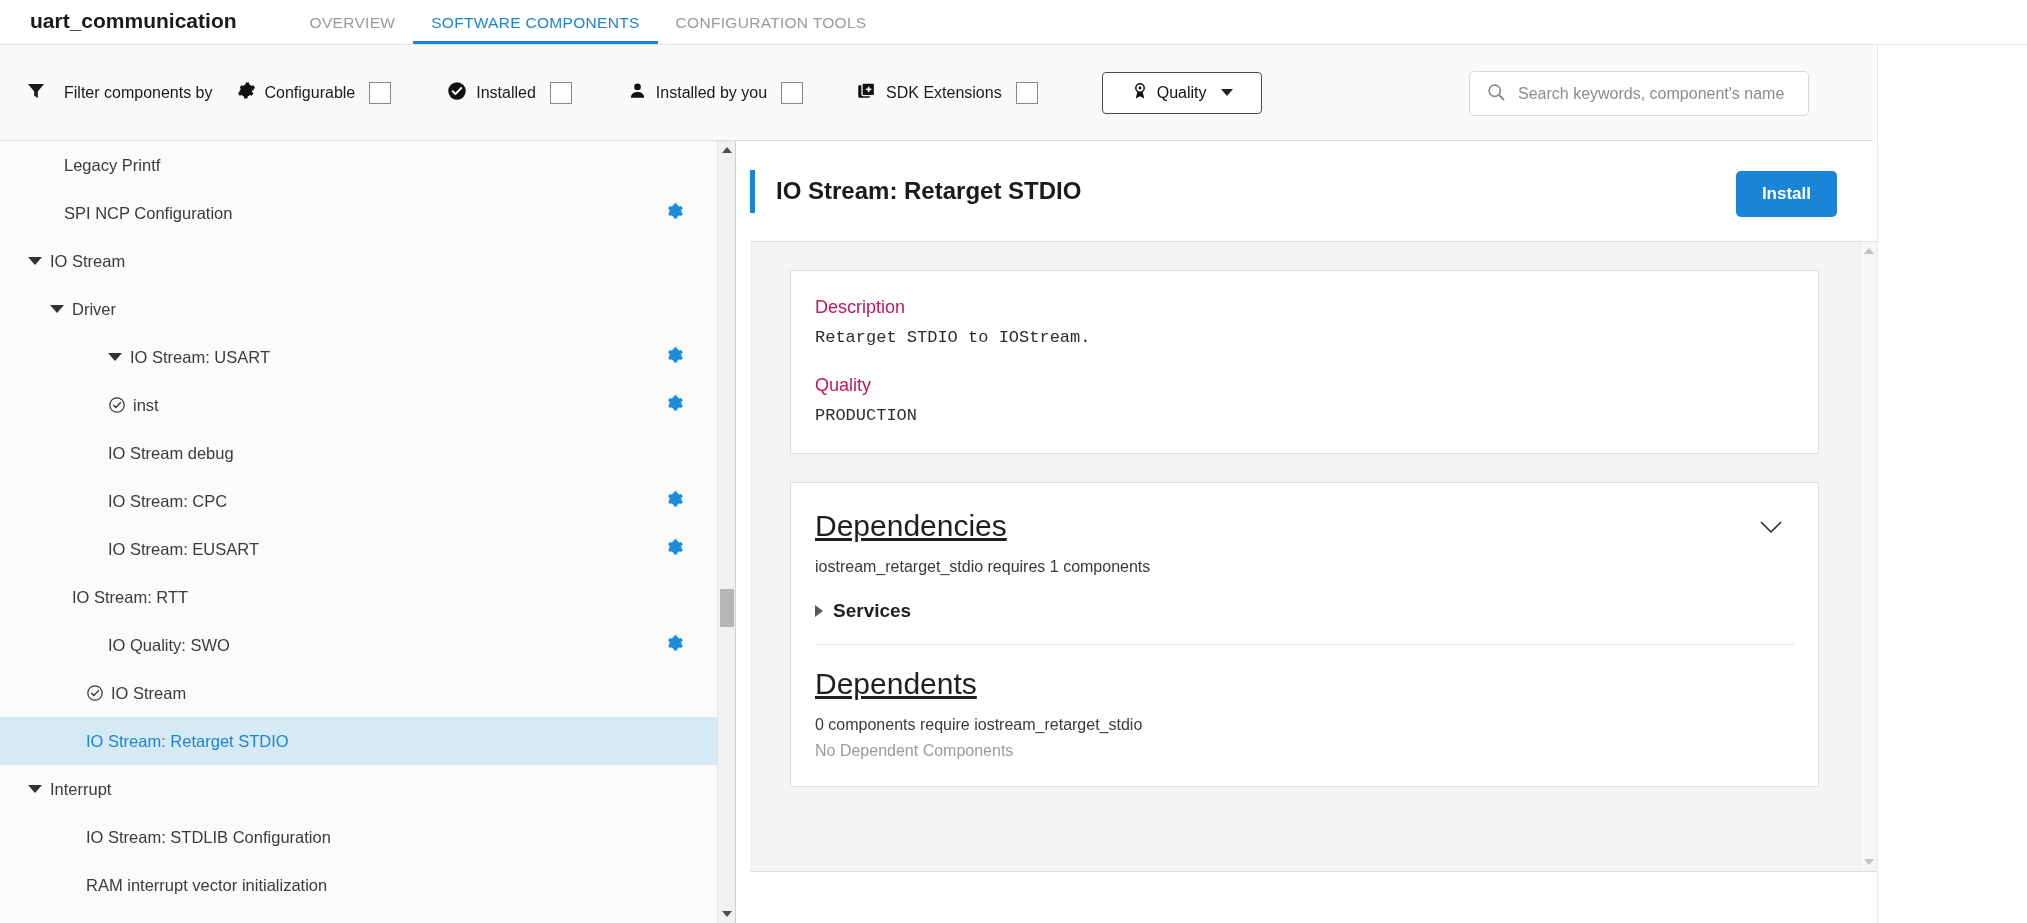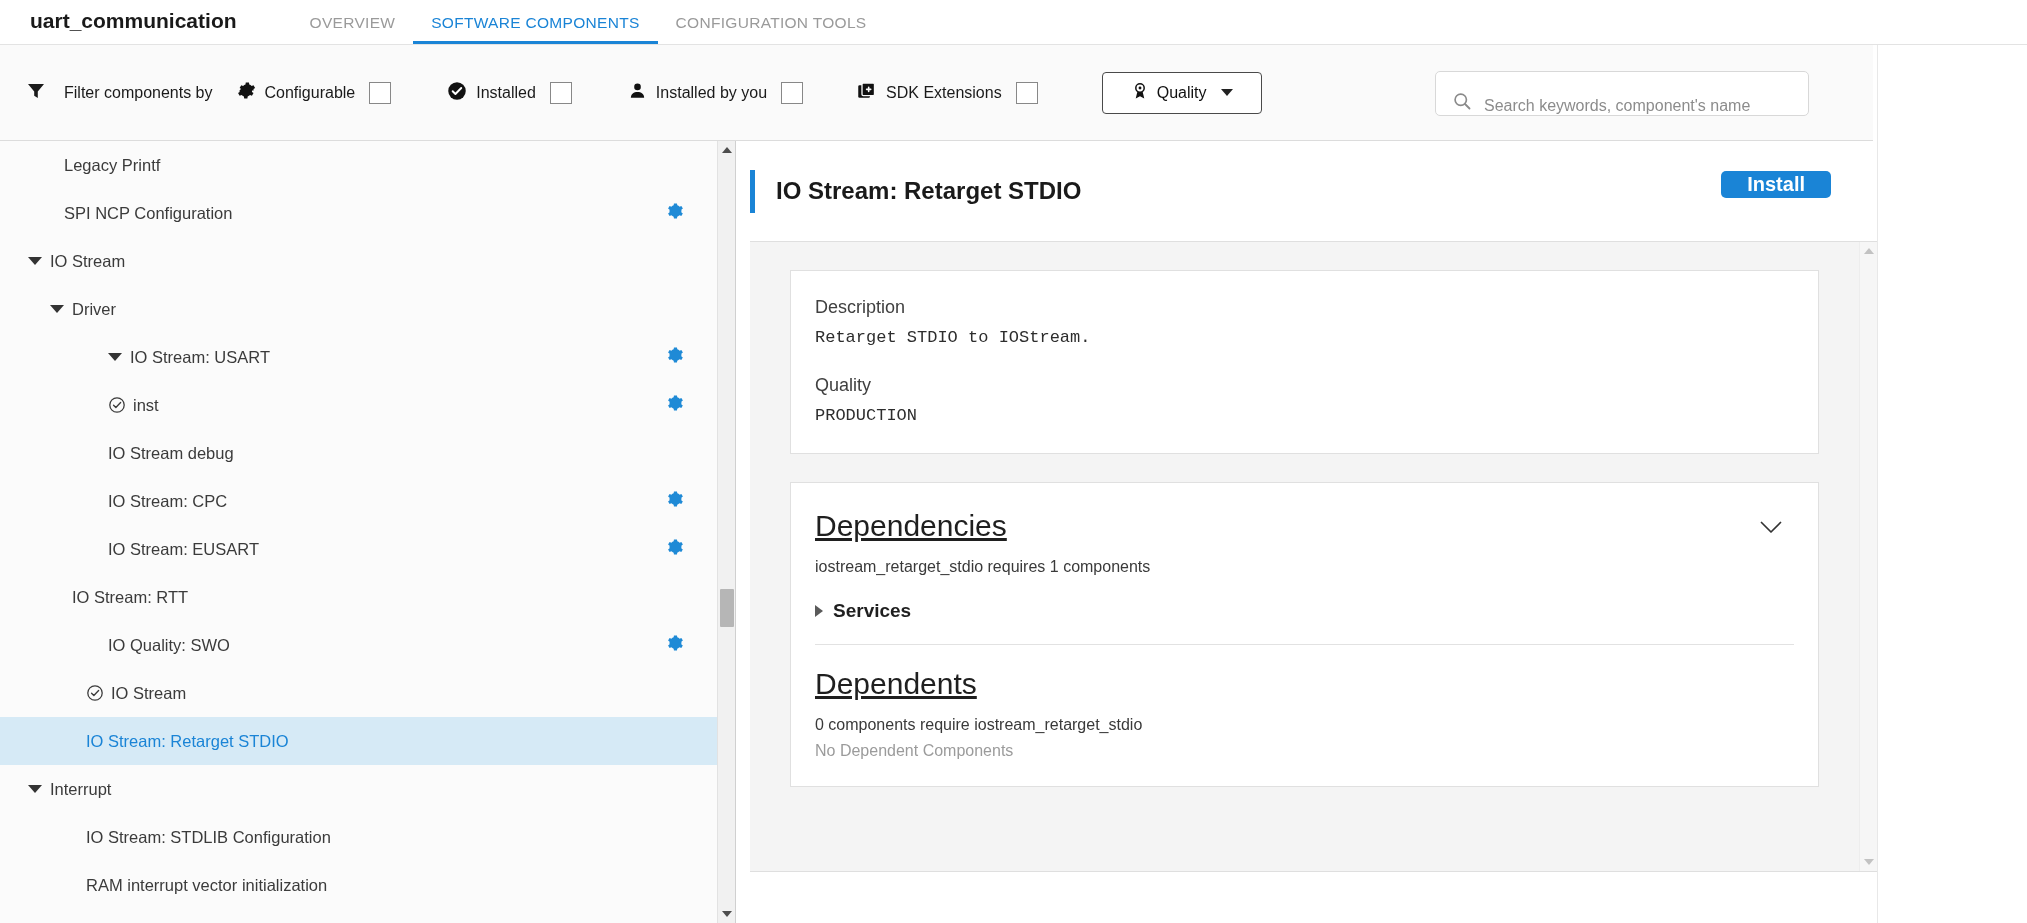--- a/index.html
+++ b/index.html
@@ -54,23 +54,23 @@
     gap: 8px; padding: 0 16px; cursor: pointer;
   }
   .quality-btn .lbl { font-size: 16px; color: #111; font-weight: 500; }
   .caret-dn {
     width: 0; height: 0; border-left: 6px solid transparent;
     border-right: 6px solid transparent; border-top: 7px solid #222; margin-left: 6px;
   }
 
   .searchbox {
     position: absolute; right: 64px; top: 26px;
-    width: 374px; height: 45px;
+    width: 340px; height: 45px;
     border: 1px solid #d8d8d8; border-radius: 5px; background: #fff;
-    display: flex; align-items: flex-end; padding: 0 16px;
+    display: flex; align-items: center; padding: 0 16px;
   }
   .searchbox input {
     border: none; outline: none; font-size: 16px; color: #7d7d7d;
     font-family: "Liberation Sans", sans-serif; background: transparent;
     width: 100%; margin-left: 12px;
   }
   .searchbox input::placeholder { color: #8c8c8c; }
 
   
   .sidebar {
@@ -120,37 +120,37 @@
     position: absolute; left: 0; top: 0; width: 1127px; height: 101px;
     background: #ffffff; border-bottom: 1px solid #dfdfdf;
     display: flex; align-items: center;
   }
   .accent-bar { width: 5px; height: 43px; background: #1a84d6; flex: none; }
   .detail-title {
     font-size: 24px; font-weight: bold; color: #1a1a1a;
     margin-left: 21px; white-space: nowrap;
   }
   .install-btn {
-    position: absolute; right: 46px; top: 30px;
+    position: absolute; right: 40px; top: 30px;
     background: #1a84d6; color: #fff; border: none; border-radius: 5px;
-    font-size: 20px; font-weight: bold; font-family: "Liberation Sans", sans-serif;
-    padding: 2px 26px; cursor: pointer;
+    font-size: 17px; font-weight: bold; font-family: "Liberation Sans", sans-serif;
+    padding: 13px 26px; cursor: pointer;
   }
 
   .detail-body {
     position: absolute; left: 0; top: 101px; width: 1109px; height: 629px;
     background: #f4f4f4; overflow: hidden;
   }
   .card {
     background: #ffffff; border: 1px solid #e0e0e0; margin: 0 40px;
   }
   .card.desc { margin-top: 28px; padding: 26px 24px 28px 24px; }
   .card.deps { margin-top: 28px; padding: 26px 24px 26px 24px; position: relative; }
 
-  .sec-h { font-size: 18px; color: #404040; margin-bottom: 10px; }
+  .sec-h { font-size: 18px; color: #be185d; margin-bottom: 10px; }
   .mono {
     font-family: "Liberation Mono", monospace; font-size: 17px; color: #2d2d2d;
   }
   .sec-h2 { margin-top: 28px; }
 
   .big-h { font-size: 30px; color: #1f1f1f; font-weight: normal; line-height: 1.1; text-decoration: underline; }
   .sub-line { font-size: 16px; color: #3a3a3a; margin-top: 16px; }
   .chev-dn {
     position: absolute; right: 36px; top: 38px; cursor: pointer;
   }

